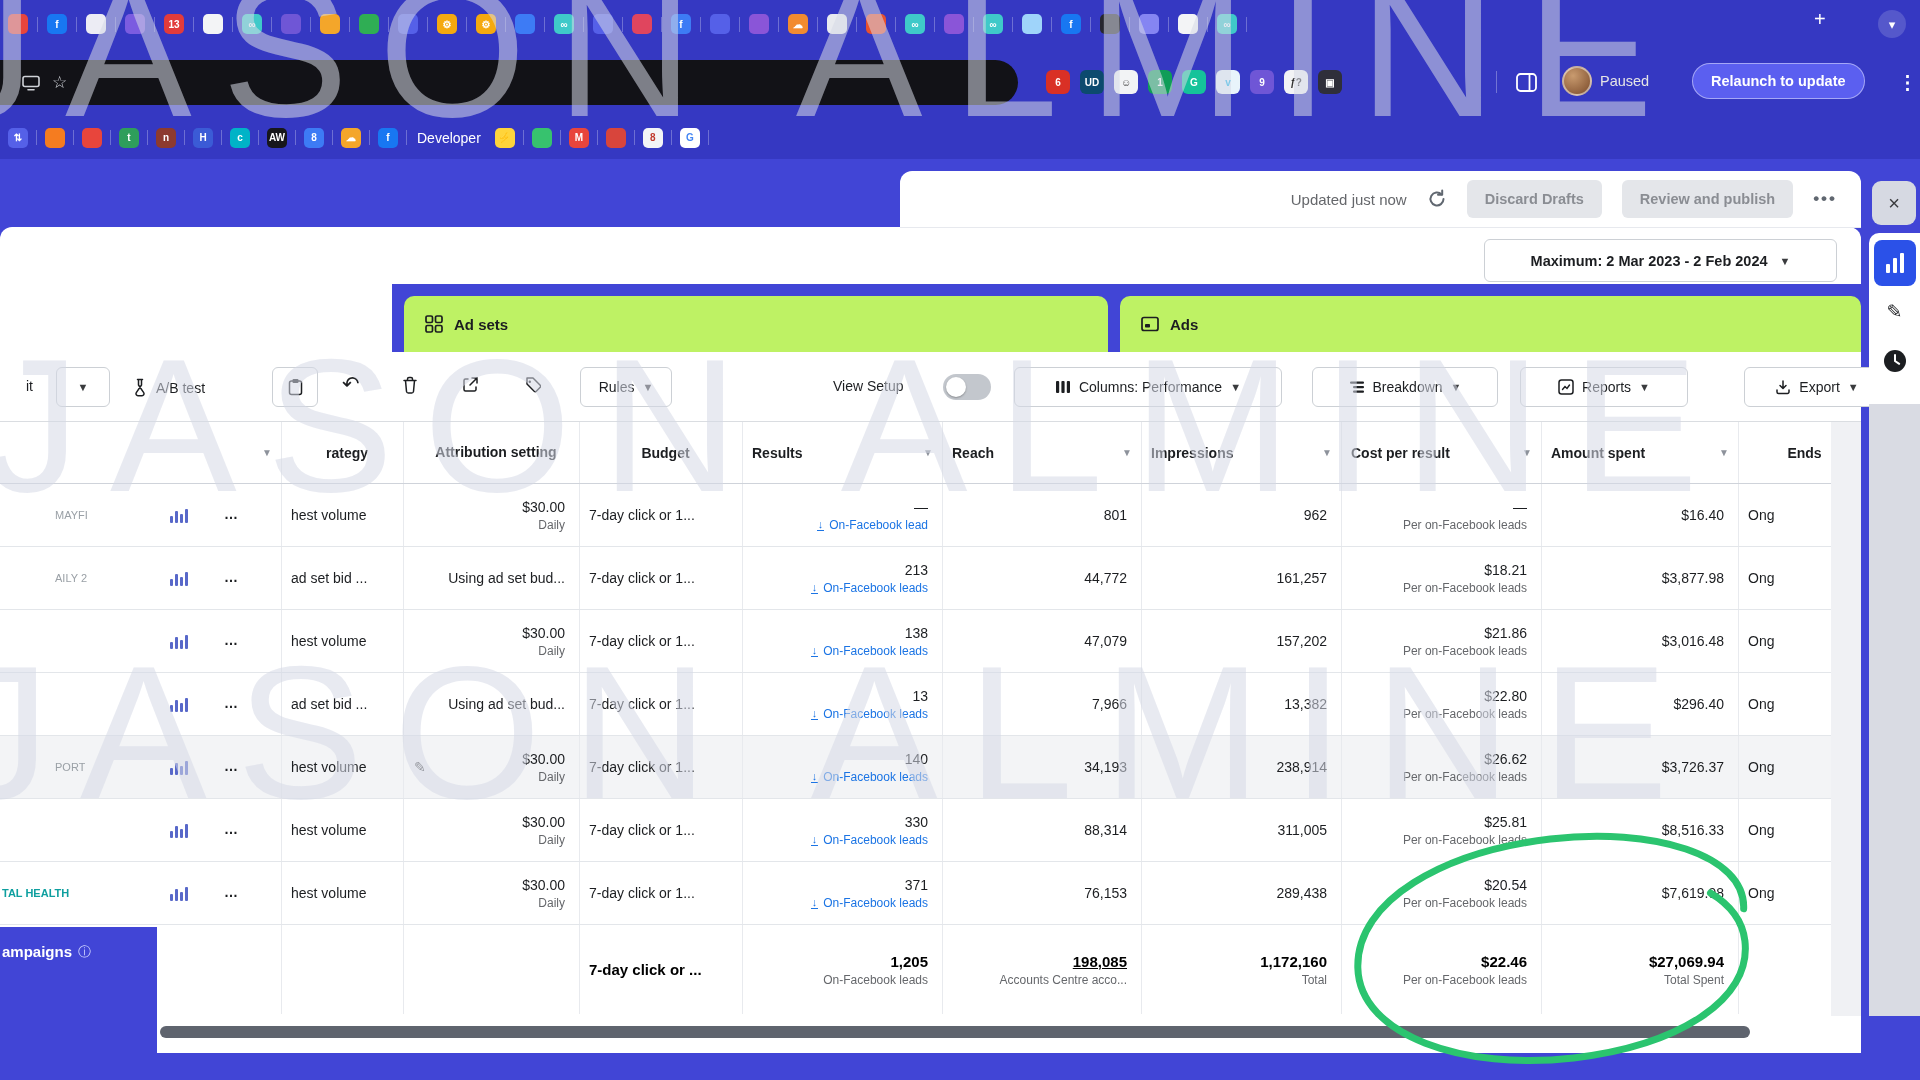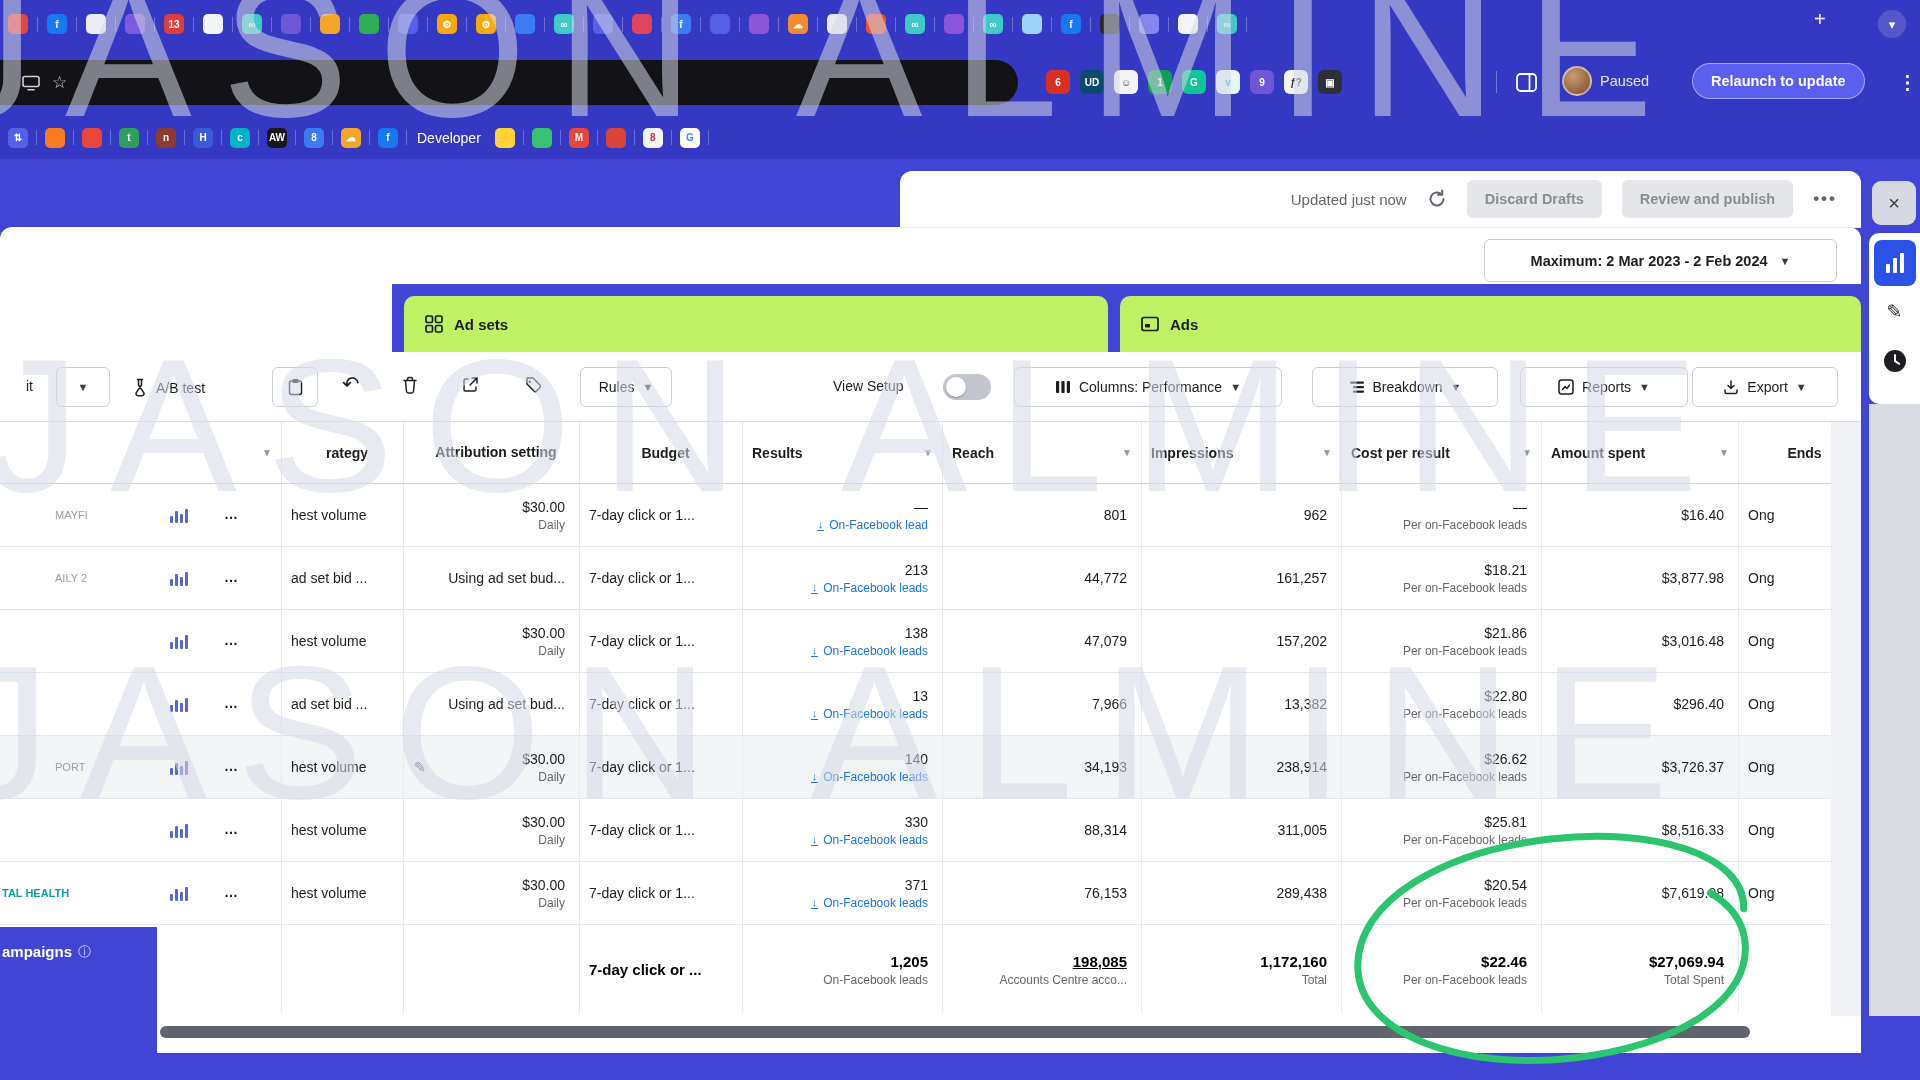--- a/index.html
+++ b/index.html
@@ -372,21 +372,21 @@
   <div class="abs tbtn" style="left:1520px;top:367px;width:168px;height:40px;">
     <span>
       <svg width="16" height="16" viewBox="0 0 16 16">
           <rect x="1" y="1" width="14" height="14" rx="2.5" stroke="#1c1e21" stroke-width="1.5" fill="none"></rect>
           <path d="M4.5 10.5l2.5-3 2 2 2.5-3.5" stroke="#1c1e21" stroke-width="1.4" fill="none" stroke-linecap="round"></path>
         </svg>
     </span>
     <span>Reports</span>
       <span class="caret">▼</span>
   </div>
-  <div class="abs tbtn" style="left:1692px;top:367px;width:146px;height:40px;">
+  <div class="abs tbtn" style="left:1744px;top:367px;width:146px;height:40px;">
     <span>
       <svg width="16" height="16" viewBox="0 0 16 16">
           <path d="M8 2v7M5 6.5L8 9.5l3-3" stroke="#1c1e21" stroke-width="1.5" fill="none" stroke-linecap="round" stroke-linejoin="round"></path>
           <path d="M2 11v2a1.5 1.5 0 0 0 1.5 1.5h9A1.5 1.5 0 0 0 14 13v-2" stroke="#1c1e21" stroke-width="1.5" fill="none" stroke-linecap="round"></path>
         </svg>
     </span>
     <span>Export</span>
       <span class="caret">▼</span>
   </div>
 

